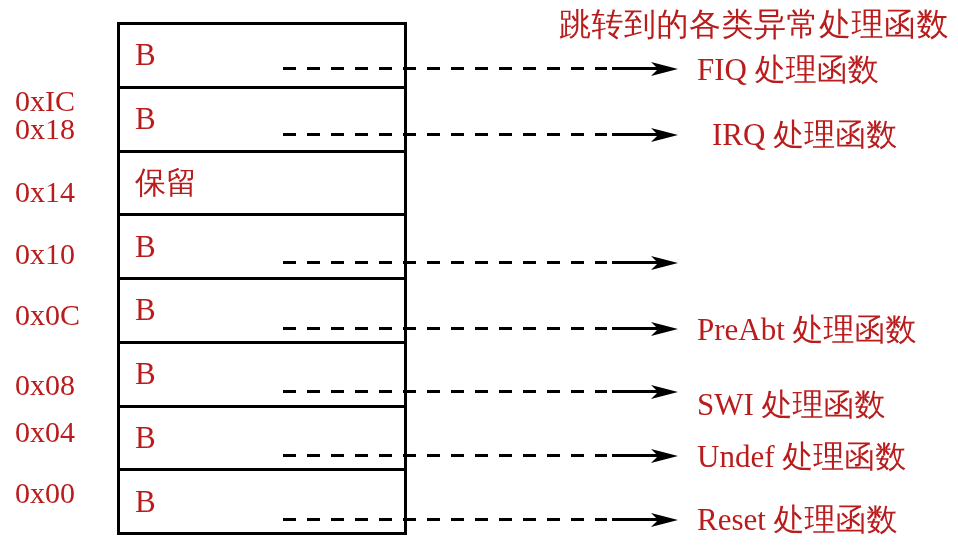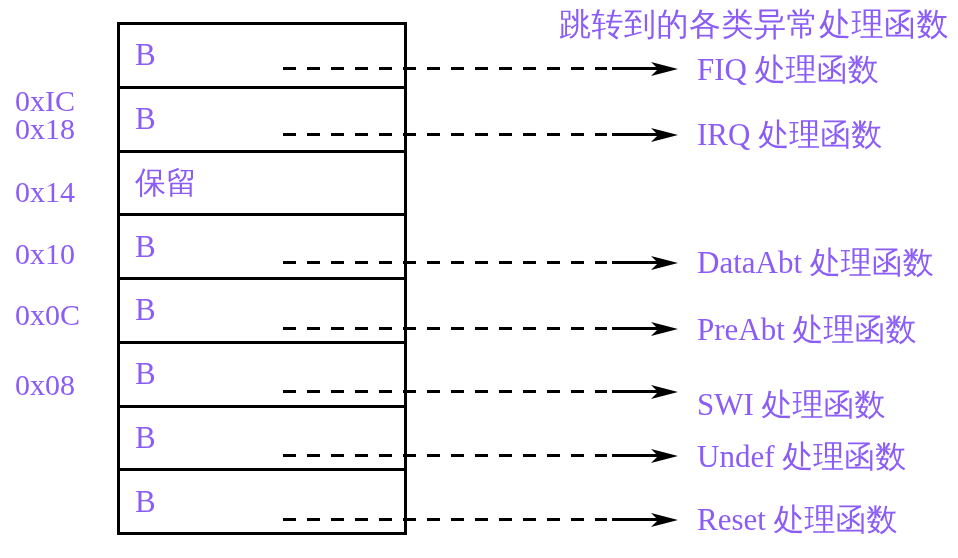--- a/index.html
+++ b/index.html
@@ -6,21 +6,21 @@
     margin: 0;
     padding: 0;
     background: #ffffff;
   }
   .stage {
     position: relative;
     width: 958px;
     height: 558px;
     background: #ffffff;
     font-family: "Liberation Serif", "DejaVu Serif", serif;
-    color: #8b5cf6;
+    color: #b91c1c;
     overflow: hidden;
   }
   
   .title {
     position: absolute;
     left: 559px;
     top: 5px;
     width: 399px;
     height: 38px;
     line-height: 38px;
@@ -113,40 +113,42 @@
   .handler {
     position: absolute;
     left: 697px;
     height: 40px;
     line-height: 40px;
     font-size: 31px;
     white-space: nowrap;
     text-align: center;
   }
   .handler.h0 { top: 50px; }
-  .handler.h1 { top: 115px; }
+  .handler.h1 { top: 115px; margin-left: 15px; }
   .handler.h2 { top: 243px; }
   .handler.h3 { top: 310px; font-family: Liberation Serif, serif; }
   .handler.h4 { top: 373px; margin-top: 12px; }
   .handler.h5 { top: 437px; }
   .handler.h6 { top: 500px; }
 </style>
 </head>
 <body>
 
 <div class="stage">
 
   <div class="title">跳转到的各类异常处理函数</div>
 
   <div class="addr a0">0xIC</div>
   <div class="addr a1">0x18</div>
   <div class="addr a2">0x14</div>
   <div class="addr a3">0x10</div>
   <div class="addr a4">0x0C</div>
   <div class="addr a5">0x08</div>
+  <div class="addr a6">0x04</div>
+  <div class="addr a7">0x00</div>
 
   <div class="vbox">
     <div class="vrow">
         <span>B</span>
       </div>
     <div class="vrow">
         <span>B</span>
       </div>
     <div class="vrow">
         <span>保留</span>
@@ -199,19 +201,18 @@
     <div class="head"></div>
   </div>
   <div class="arrow y6">
     <div class="dash"></div>
     <div class="solid"></div>
     <div class="head"></div>
   </div>
 
   <div class="handler h0">FIQ 处理函数</div>
   <div class="handler h1">IRQ 处理函数</div>
-  <div class="handler h2">DataAbt 处理函数</div>
   <div class="handler h3">PreAbt 处理函数</div>
   <div class="handler h4">SWI 处理函数</div>
   <div class="handler h5">Undef 处理函数</div>
   <div class="handler h6">Reset 处理函数</div>
 
 </div>
 
 </body></html>

